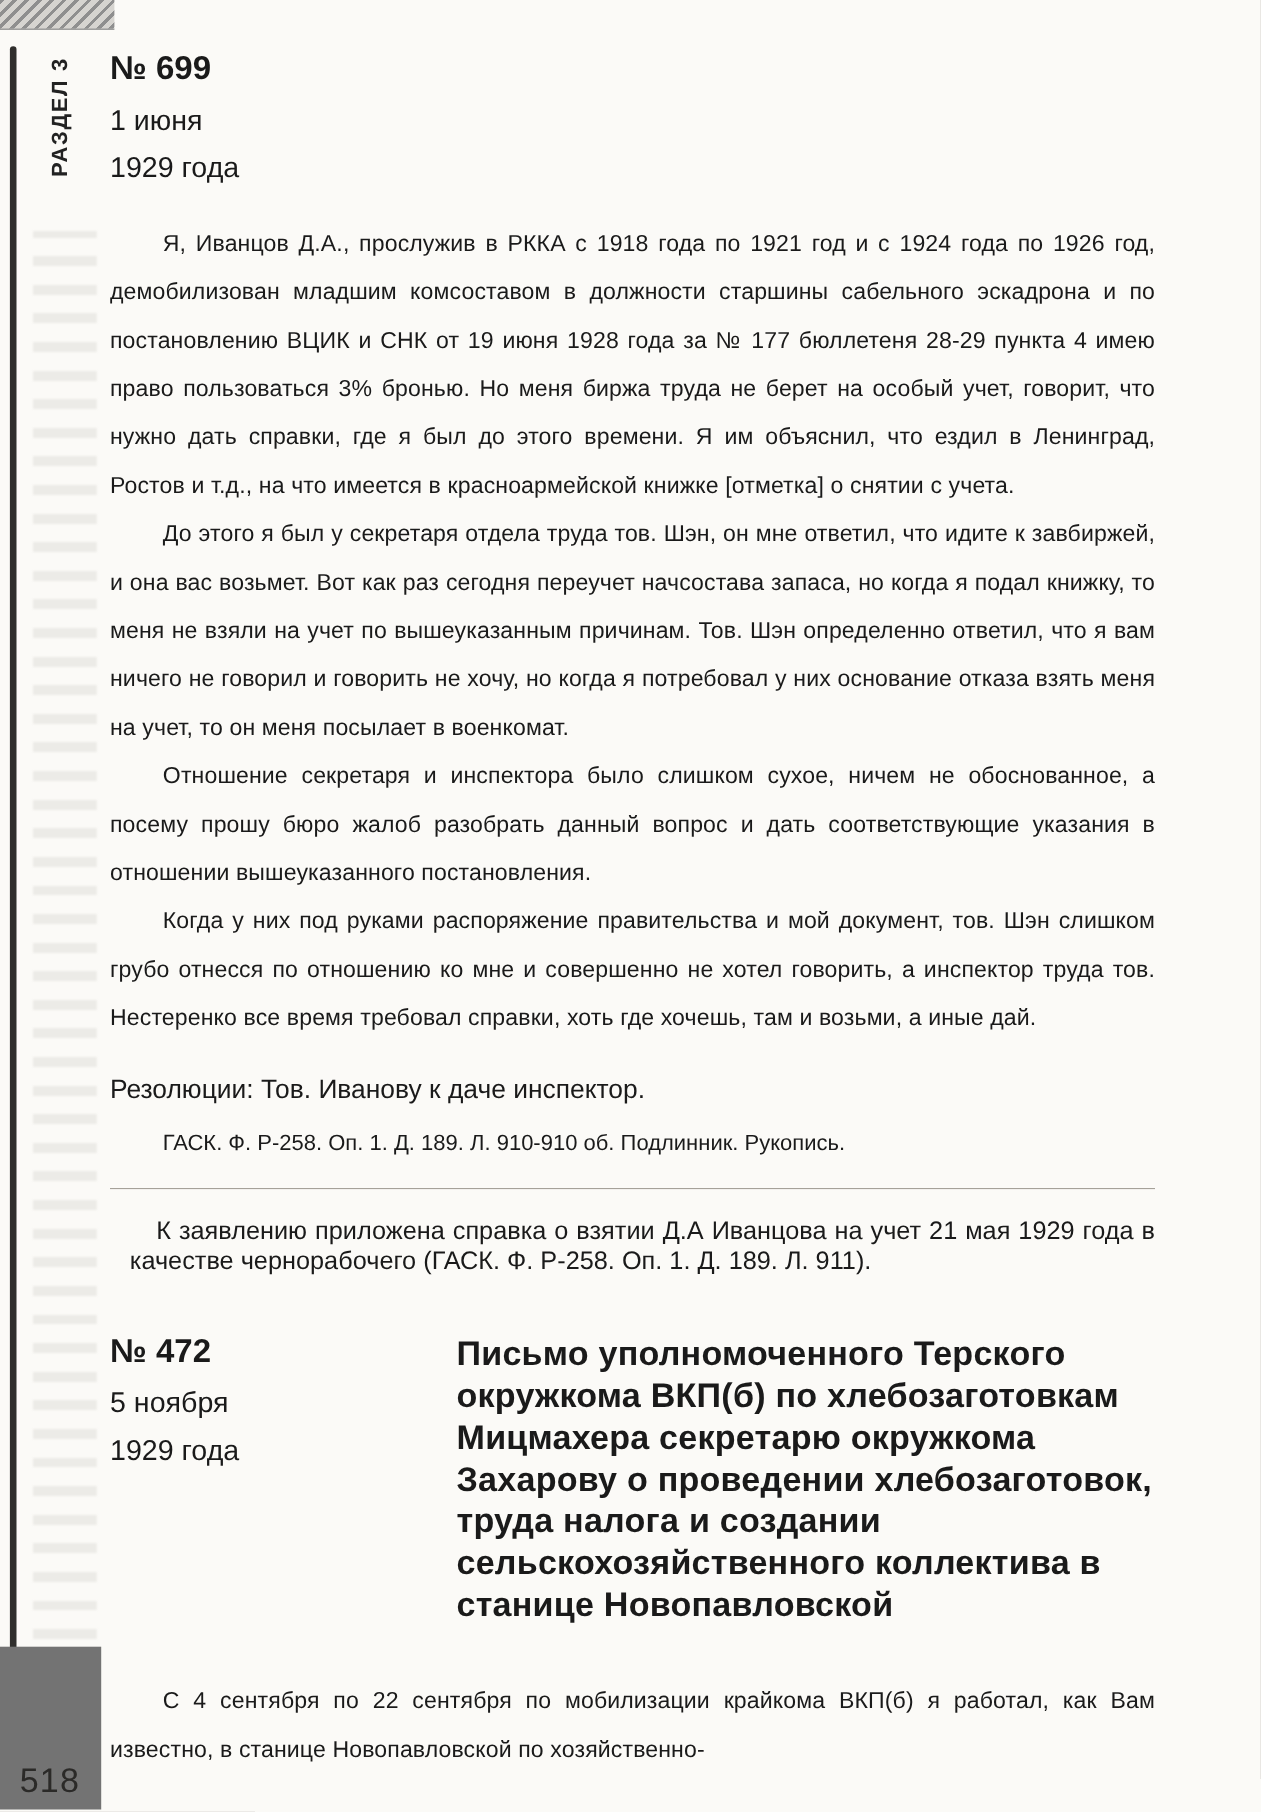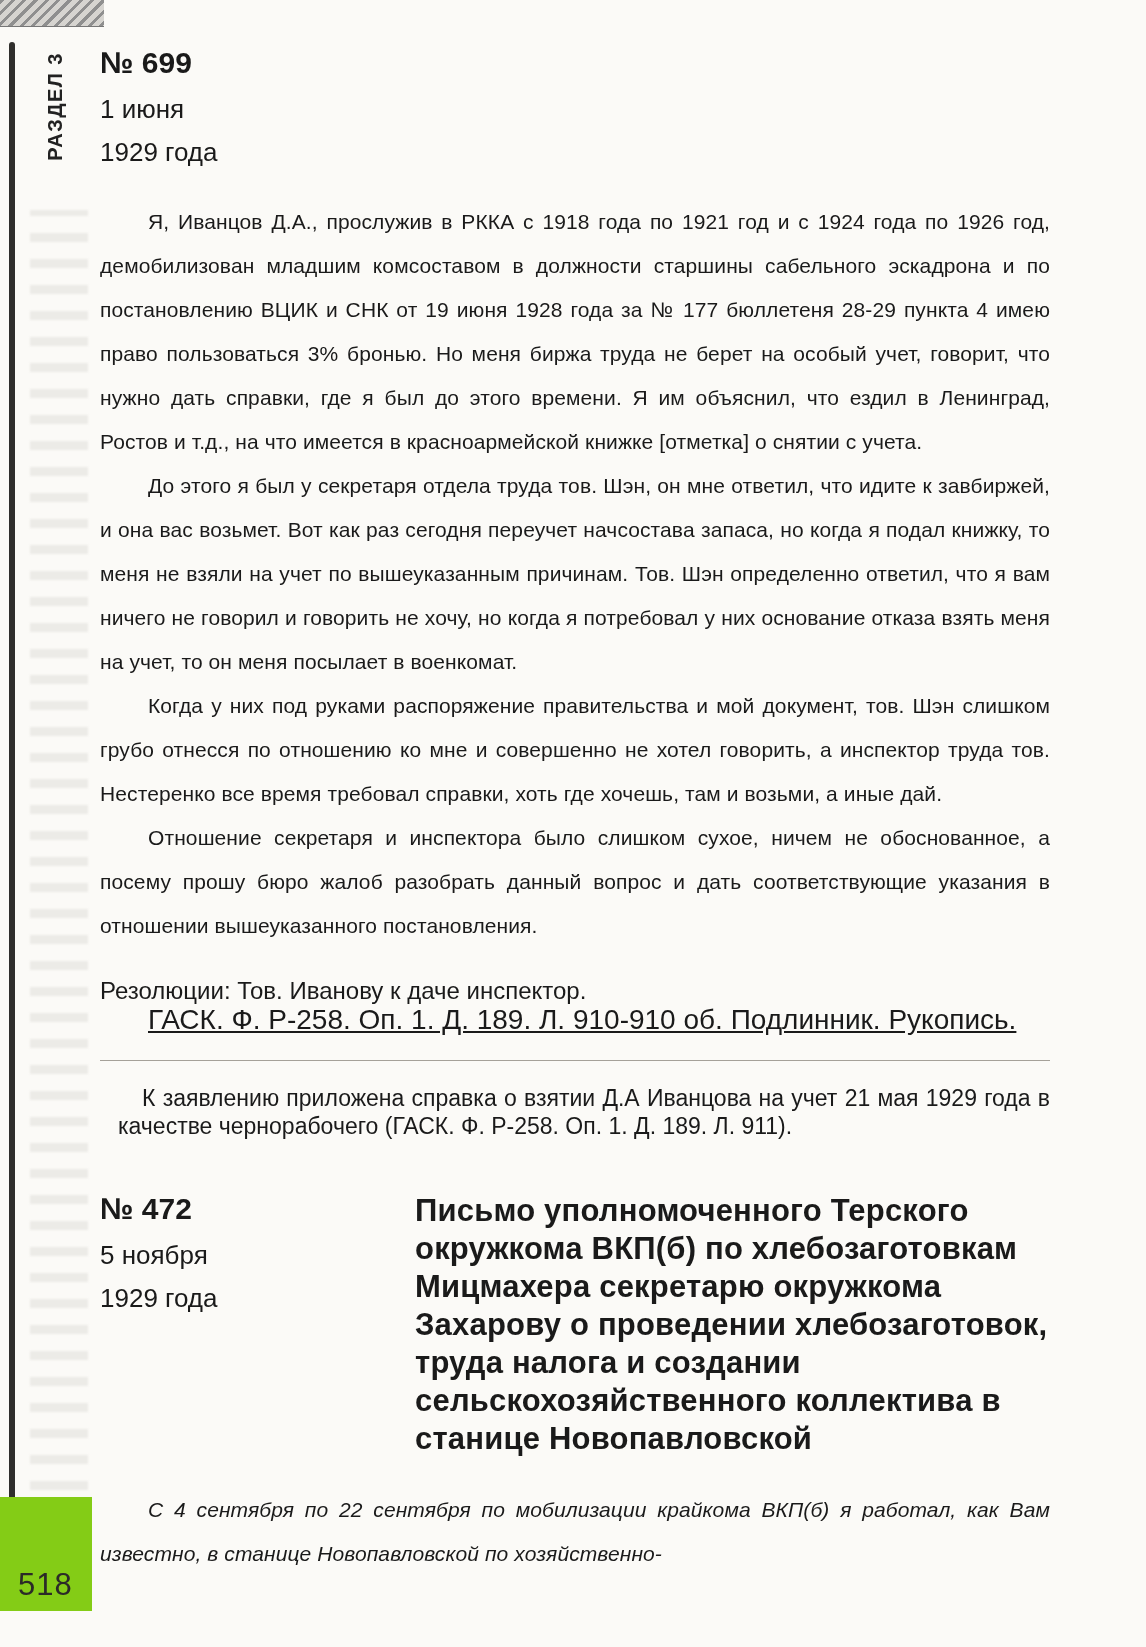--- a/index.html
+++ b/index.html
@@ -31,22 +31,22 @@
     filter:blur(1px);
   }
   .section-label{
     position:absolute; left:44px; top:52px;
     transform:rotate(-90deg) translateX(-100%);
     transform-origin:top left;
     font-weight:bold; font-size:20px; letter-spacing:1.5px;
     color:#222; white-space:nowrap;
   }
   .pagenum-plate{
-    position:absolute; left:0; top:1497px; width:92px; height:114px;
-    background:#84cc16;
+    position:absolute; left:0; top:1497px; width:92px; height:148px;
+    background:#737373;
     display:flex; align-items:flex-end;
   }
   .pagenum{
     font-size:31px; color:#2b2a28; letter-spacing:1px;
     padding:0 0 8px 18px;
   }
 
   
   .content{
     position:relative;
@@ -68,35 +68,35 @@
     font-size:21px; line-height:44px;
     text-align:justify; text-indent:48px;
     letter-spacing:0.1px;
   }
 
   .resolution{
     margin-top:28px;
     font-size:24px; line-height:29px;
   }
   .archive-ref{
-    padding-left:48px;
-    font-size:28px; line-height:29px;text-decoration:underline;
+    margin-top:20px; padding-left:48px;
+    font-size:20px; line-height:29px;
   }
   .footnote{
     margin-top:26px; padding-top:24px;
     border-top:1px solid #a5a199;
   }
   .footnote p{
     margin-left:18px;
     font-size:23px; line-height:27.5px;
     text-align:justify; text-indent:24px;
   }
 
   .doc-section-2{ margin-top:52px; }
-  .doc-body-2{ margin-top:30px;font-style:italic; }
+  .doc-body-2{ margin-top:47px; }
 </style>
 </head>
 <body>
 
 <div class="page">
 
   <div class="artifact-stripes"></div>
   <div class="edge-line"></div>
   <div class="bleed"></div>
 
@@ -109,22 +109,22 @@
         <div class="doc-meta">
           <div class="doc-number">№ 699</div>
           <div class="doc-date">1 июня
 1929 года</div>
         </div>
       </div>
 
       <div class="doc-body">
         <p>Я, Иванцов Д.А., прослужив в РККА с 1918 года по 1921 год и с 1924 года по 1926 год, демобилизован младшим комсоставом в должности старшины сабельного эскадрона и по постановлению ВЦИК и СНК от 19 июня 1928 года за № 177 бюллетеня 28-29 пункта 4 имею право пользоваться 3% бронью. Но меня биржа труда не берет на особый учет, говорит, что нужно дать справки, где я был до этого времени. Я им объяснил, что ездил в Ленинград, Ростов и т.д., на что имеется в красноармейской книжке [отметка] о снятии с учета.</p>
         <p>До этого я был у секретаря отдела труда тов. Шэн, он мне ответил, что идите к завбиржей, и она вас возьмет. Вот как раз сегодня переучет начсостава запаса, но когда я подал книжку, то меня не взяли на учет по вышеуказанным причинам. Тов. Шэн определенно ответил, что я вам ничего не говорил и говорить не хочу, но когда я потребовал у них основание отказа взять меня на учет, то он меня посылает в военкомат.</p>
+        <p>Отношение секретаря и инспектора было слишком сухое, ничем не обоснованное, а посему прошу бюро жалоб разобрать данный вопрос и дать соответствующие указания в отношении вышеуказанного постановления.</p>
         <p>Когда у них под руками распоряжение правительства и мой документ, тов. Шэн слишком грубо отнесся по отношению ко мне и совершенно не хотел говорить, а инспектор труда тов. Нестеренко все время требовал справки, хоть где хочешь, там и возьми, а иные дай.</p>
-        <p>Отношение секретаря и инспектора было слишком сухое, ничем не обоснованное, а посему прошу бюро жалоб разобрать данный вопрос и дать соответствующие указания в отношении вышеуказанного постановления.</p>
       </div>
 
       <p class="resolution">Резолюции: Тов. Иванову к даче инспектор.</p>
       <p class="archive-ref">ГАСК. Ф. Р-258. Оп. 1. Д. 189. Л. 910-910 об. Подлинник. Рукопись.</p>
 
       <div class="footnote">
         <p>К заявлению приложена справка о взятии Д.А Иванцова на учет 21 мая 1929 года в качестве чернорабочего (ГАСК. Ф. Р-258. Оп. 1. Д. 189. Л. 911).</p>
       </div>
     </section>
 

